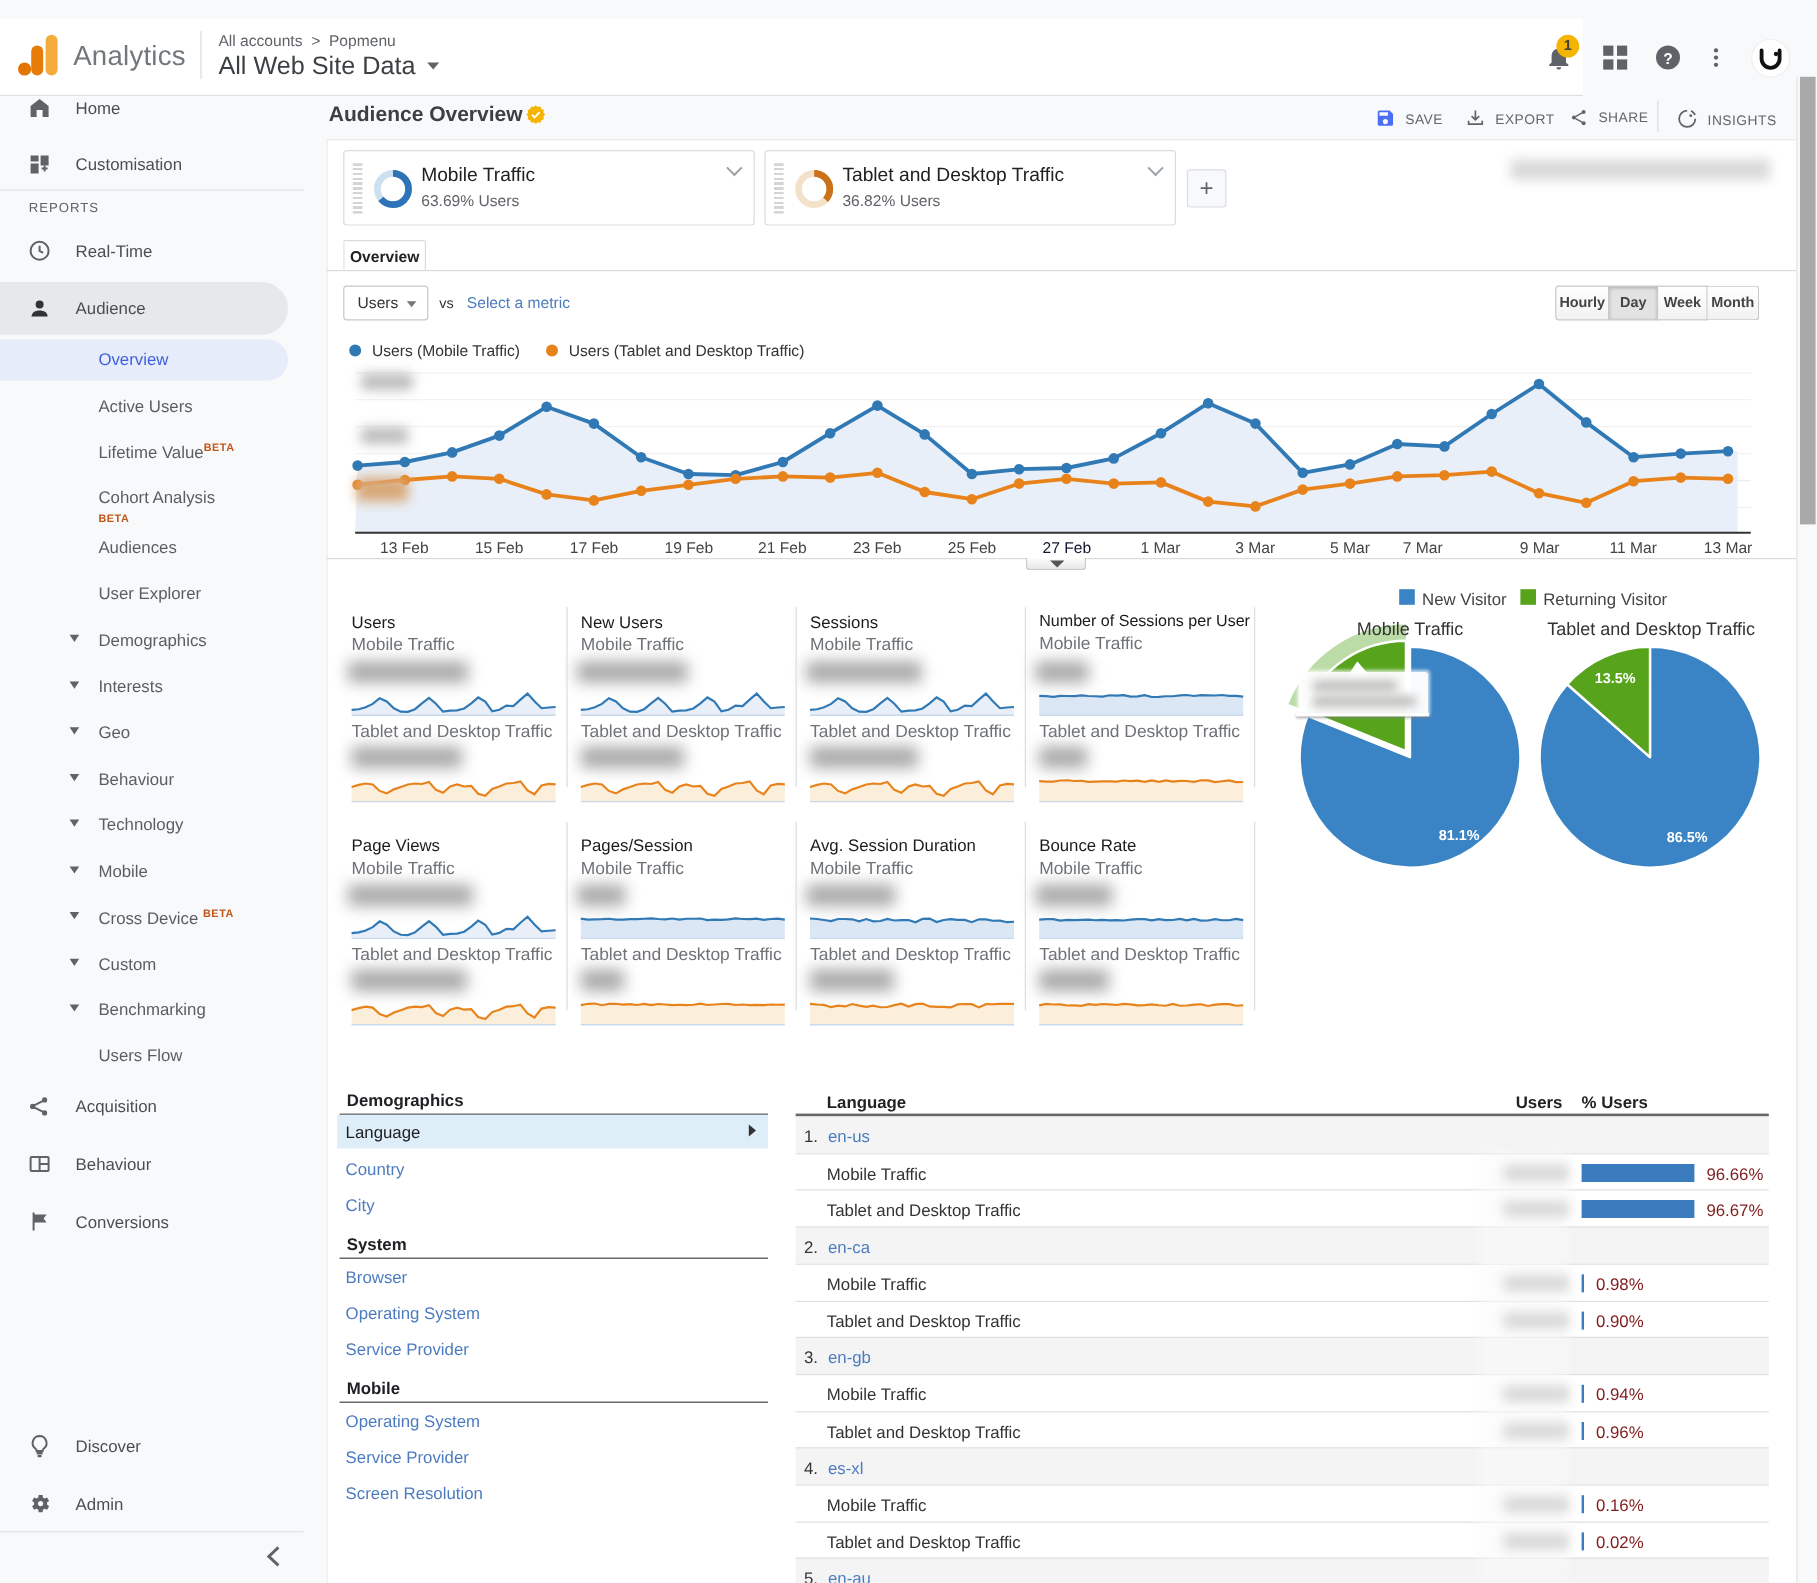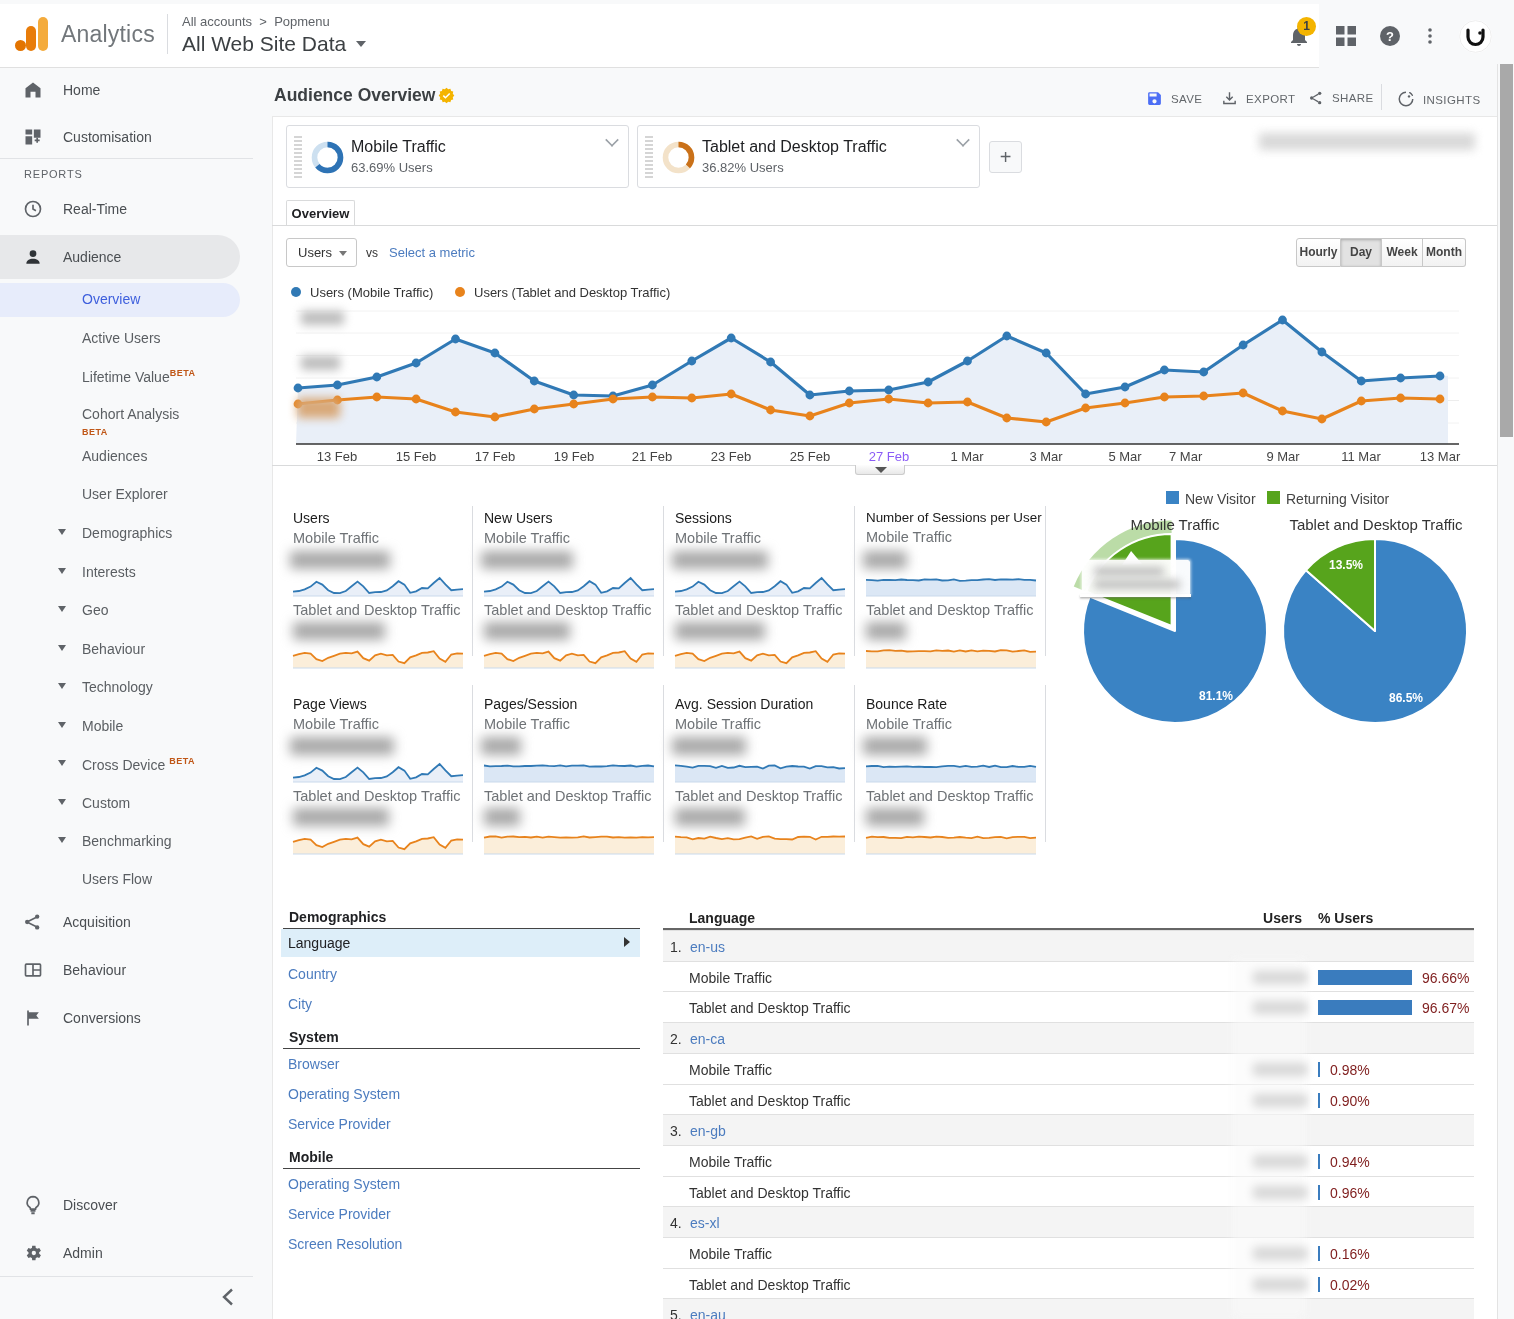--- a/index.html
+++ b/index.html
@@ -1,17 +1,17 @@
 <!DOCTYPE html>
 <html><head><meta charset="utf-8"><title>Analytics</title><style>
 *{margin:0;padding:0;box-sizing:border-box}
 html,body{width:1514px;height:1319px;overflow:hidden;font-family:"Liberation Sans",sans-serif;background:#f8f9fa;position:relative}
 .abs{position:absolute}
 
-#hdr{position:absolute;left:0;top:4px;width:1319px;height:64px;background:#fff;border-bottom:1px solid #e0e0e0;z-index:5}
+#hdr{position:absolute;left:0;top:16px;width:1319px;height:64px;background:#fff;border-bottom:1px solid #e0e0e0;z-index:5}
 #logo{position:absolute;left:14px;top:13px;width:34px;height:36px}
 #logo .dot{position:absolute;left:1px;top:23px;width:11px;height:11px;border-radius:50%;background:#e37400}
 #logo .mid{position:absolute;left:12px;top:9px;width:10px;height:25px;border-radius:5px;background:#e87c09}
 #logo .tall{position:absolute;left:24px;top:0;width:10px;height:34px;border-radius:5px;background:#f4ab3c}
 #brand{position:absolute;left:61px;top:17px;font-size:23px;color:#72777b;letter-spacing:0.2px}
 #hdiv{position:absolute;left:167px;top:10px;width:1px;height:40px;background:#dadce0}
 #crumb{position:absolute;left:182px;top:10px;font-size:13px;color:#5f6368}
 #prop{position:absolute;left:182px;top:28px;font-size:21px;color:#3c4043}
 #prop .car{display:inline-block;margin-left:10px;vertical-align:4px;width:0;height:0;border-left:5px solid transparent;border-right:5px solid transparent;border-top:6px solid #5f6368}
 #search{position:absolute;left:390px;top:8px;width:638px;height:47px;background:#f1f3f4;border-radius:8px}
@@ -477,21 +477,21 @@
     </g>
 </svg>
 
 <div class="abs" style="left:302px;top:449px;width:70px;text-align:center;font-size:13px;color:#444;z-index:2">13 Feb</div>
 <div class="abs" style="left:381px;top:449px;width:70px;text-align:center;font-size:13px;color:#444;z-index:2">15 Feb</div>
 <div class="abs" style="left:460px;top:449px;width:70px;text-align:center;font-size:13px;color:#444;z-index:2">17 Feb</div>
 <div class="abs" style="left:539px;top:449px;width:70px;text-align:center;font-size:13px;color:#444;z-index:2">19 Feb</div>
 <div class="abs" style="left:617px;top:449px;width:70px;text-align:center;font-size:13px;color:#444;z-index:2">21 Feb</div>
 <div class="abs" style="left:696px;top:449px;width:70px;text-align:center;font-size:13px;color:#444;z-index:2">23 Feb</div>
 <div class="abs" style="left:775px;top:449px;width:70px;text-align:center;font-size:13px;color:#444;z-index:2">25 Feb</div>
-<div class="abs" style="left:854px;top:449px;width:70px;text-align:center;font-size:13px;color:#8b5cf6;z-index:2">27 Feb</div>
+<div class="abs" style="left:854px;top:449px;width:70px;text-align:center;font-size:13px;color:#0f172a;z-index:2">27 Feb</div>
 <div class="abs" style="left:932px;top:449px;width:70px;text-align:center;font-size:13px;color:#444;z-index:2">1 Mar</div>
 <div class="abs" style="left:1011px;top:449px;width:70px;text-align:center;font-size:13px;color:#444;z-index:2">3 Mar</div>
 <div class="abs" style="left:1090px;top:449px;width:70px;text-align:center;font-size:13px;color:#444;z-index:2">5 Mar</div>
 <div class="abs" style="left:1169px;top:449px;width:70px;text-align:left;font-size:13px;color:#444;z-index:2">7 Mar</div>
 <div class="abs" style="left:1248px;top:449px;width:70px;text-align:center;font-size:13px;color:#444;z-index:2">9 Mar</div>
 <div class="abs" style="left:1326px;top:449px;width:70px;text-align:center;font-size:13px;color:#444;z-index:2">11 Mar</div>
 <div class="abs" style="left:1405px;top:449px;width:70px;text-align:center;font-size:13px;color:#444;z-index:2">13 Mar</div>
 <div id="chartline"></div>
 <div id="pulltab"></div>
 <div class="blurbox" style="left:301px;top:311px;width:43px;height:14px;z-index:2"></div>

